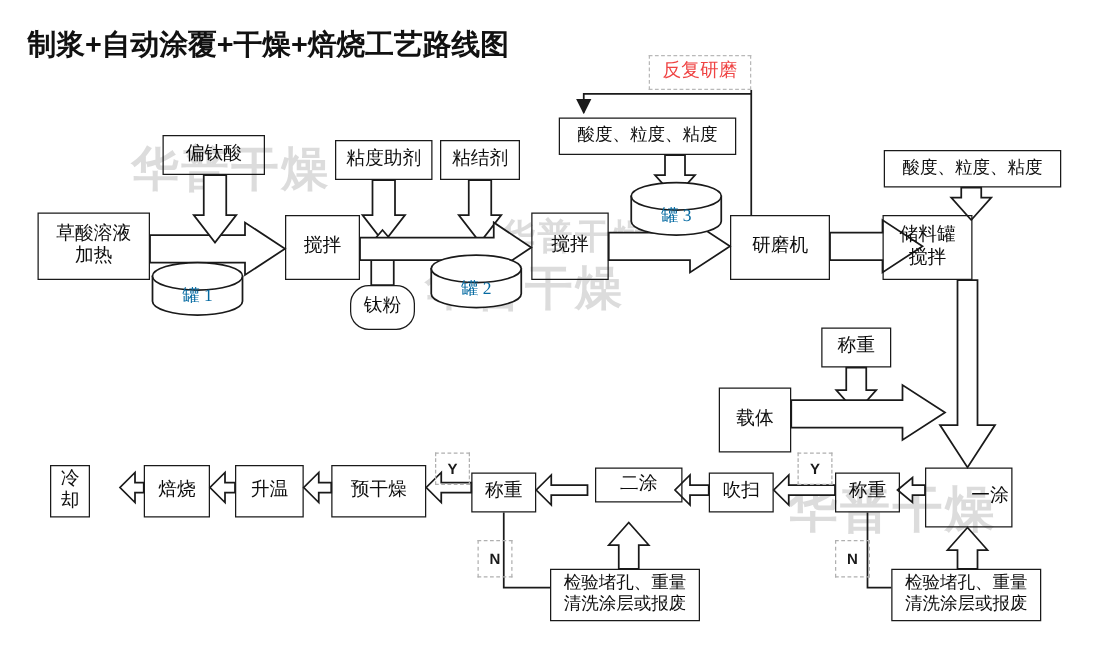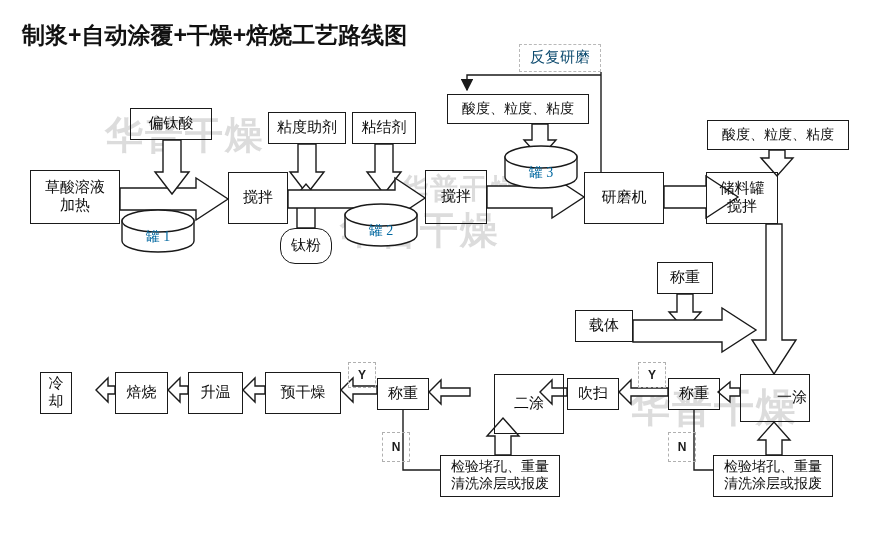--- a/index.html
+++ b/index.html
@@ -47,21 +47,21 @@
     color: #1a1a1a;
     font-family: "Liberation Sans", "DejaVu Sans", sans-serif;
     font-size: 12px;
     font-weight: bold;
   }
   .node.dashed-label {
     border: 1.2px dashed #b9b9b9;
     font-family: "Liberation Serif", "DejaVu Serif", serif;
     font-size: 15px;
     font-weight: normal;
-    color: #0c4a6e;
+    color: #ef4444;
   }
   .cyl {
     position: absolute;
     box-sizing: border-box;
   }
   .cyl .lbl {
     position: absolute;
     left: 0; right: 0;
     top: 50%;
     transform: translateY(-40%);
@@ -200,27 +200,27 @@
   <div class="node" style="left:228px;top:172px;width:60px;height:52px;">搅拌</div>
   <div class="node" style="left:280px;top:228px;width:52px;height:36px;border-radius:15px;">钛粉</div>
   <div class="node" style="left:425px;top:170px;width:62px;height:54px;">搅拌</div>
   <div class="node dashed-label" style="left:519px;top:44px;width:82px;height:28px;">反复研磨</div>
   <div class="node small" style="left:447px;top:94px;width:142px;height:30px;">酸度、粒度、粘度</div>
   <div class="node" style="left:584px;top:172px;width:80px;height:52px;">研磨机</div>
   <div class="node small" style="left:707px;top:120px;width:142px;height:30px;">酸度、粒度、粘度</div>
   <div class="node" style="left:706px;top:172px;width:72px;height:52px;">储料罐
 搅拌</div>
   <div class="node" style="left:657px;top:262px;width:56px;height:32px;">称重</div>
-  <div class="node" style="left:575px;top:310px;width:58px;height:32px;">载体</div>
+  <div class="node" style="left:575px;top:310px;width:58px;height:52px;">载体</div>
   <div class="node" style="left:740px;top:374px;width:70px;height:48px;padding-left:36px;">一涂</div>
   <div class="node small" style="left:713px;top:455px;width:120px;height:42px;">检验堵孔、重量
 清洗涂层或报废</div>
   <div class="node" style="left:668px;top:378px;width:52px;height:32px;">称重</div>
   <div class="node" style="left:567px;top:378px;width:52px;height:32px;">吹扫</div>
-  <div class="node" style="left:494px;top:374px;width:70px;height:60px;">二涂</div>
+  <div class="node" style="left:476px;top:374px;width:70px;height:28px;">二涂</div>
   <div class="node small" style="left:440px;top:455px;width:120px;height:42px;">检验堵孔、重量
 清洗涂层或报废</div>
   <div class="node" style="left:377px;top:378px;width:52px;height:32px;">称重</div>
   <div class="node" style="left:265px;top:372px;width:76px;height:42px;">预干燥</div>
   <div class="node" style="left:188px;top:372px;width:55px;height:42px;">升温</div>
   <div class="node" style="left:115px;top:372px;width:53px;height:42px;">焙烧</div>
   <div class="node" style="left:40px;top:372px;width:32px;height:42px;">冷却</div>
 
   <div class="node dashed" style="left:348px;top:362px;width:28px;height:26px;">Y</div>
   <div class="node dashed" style="left:382px;top:432px;width:28px;height:30px;">N</div>

